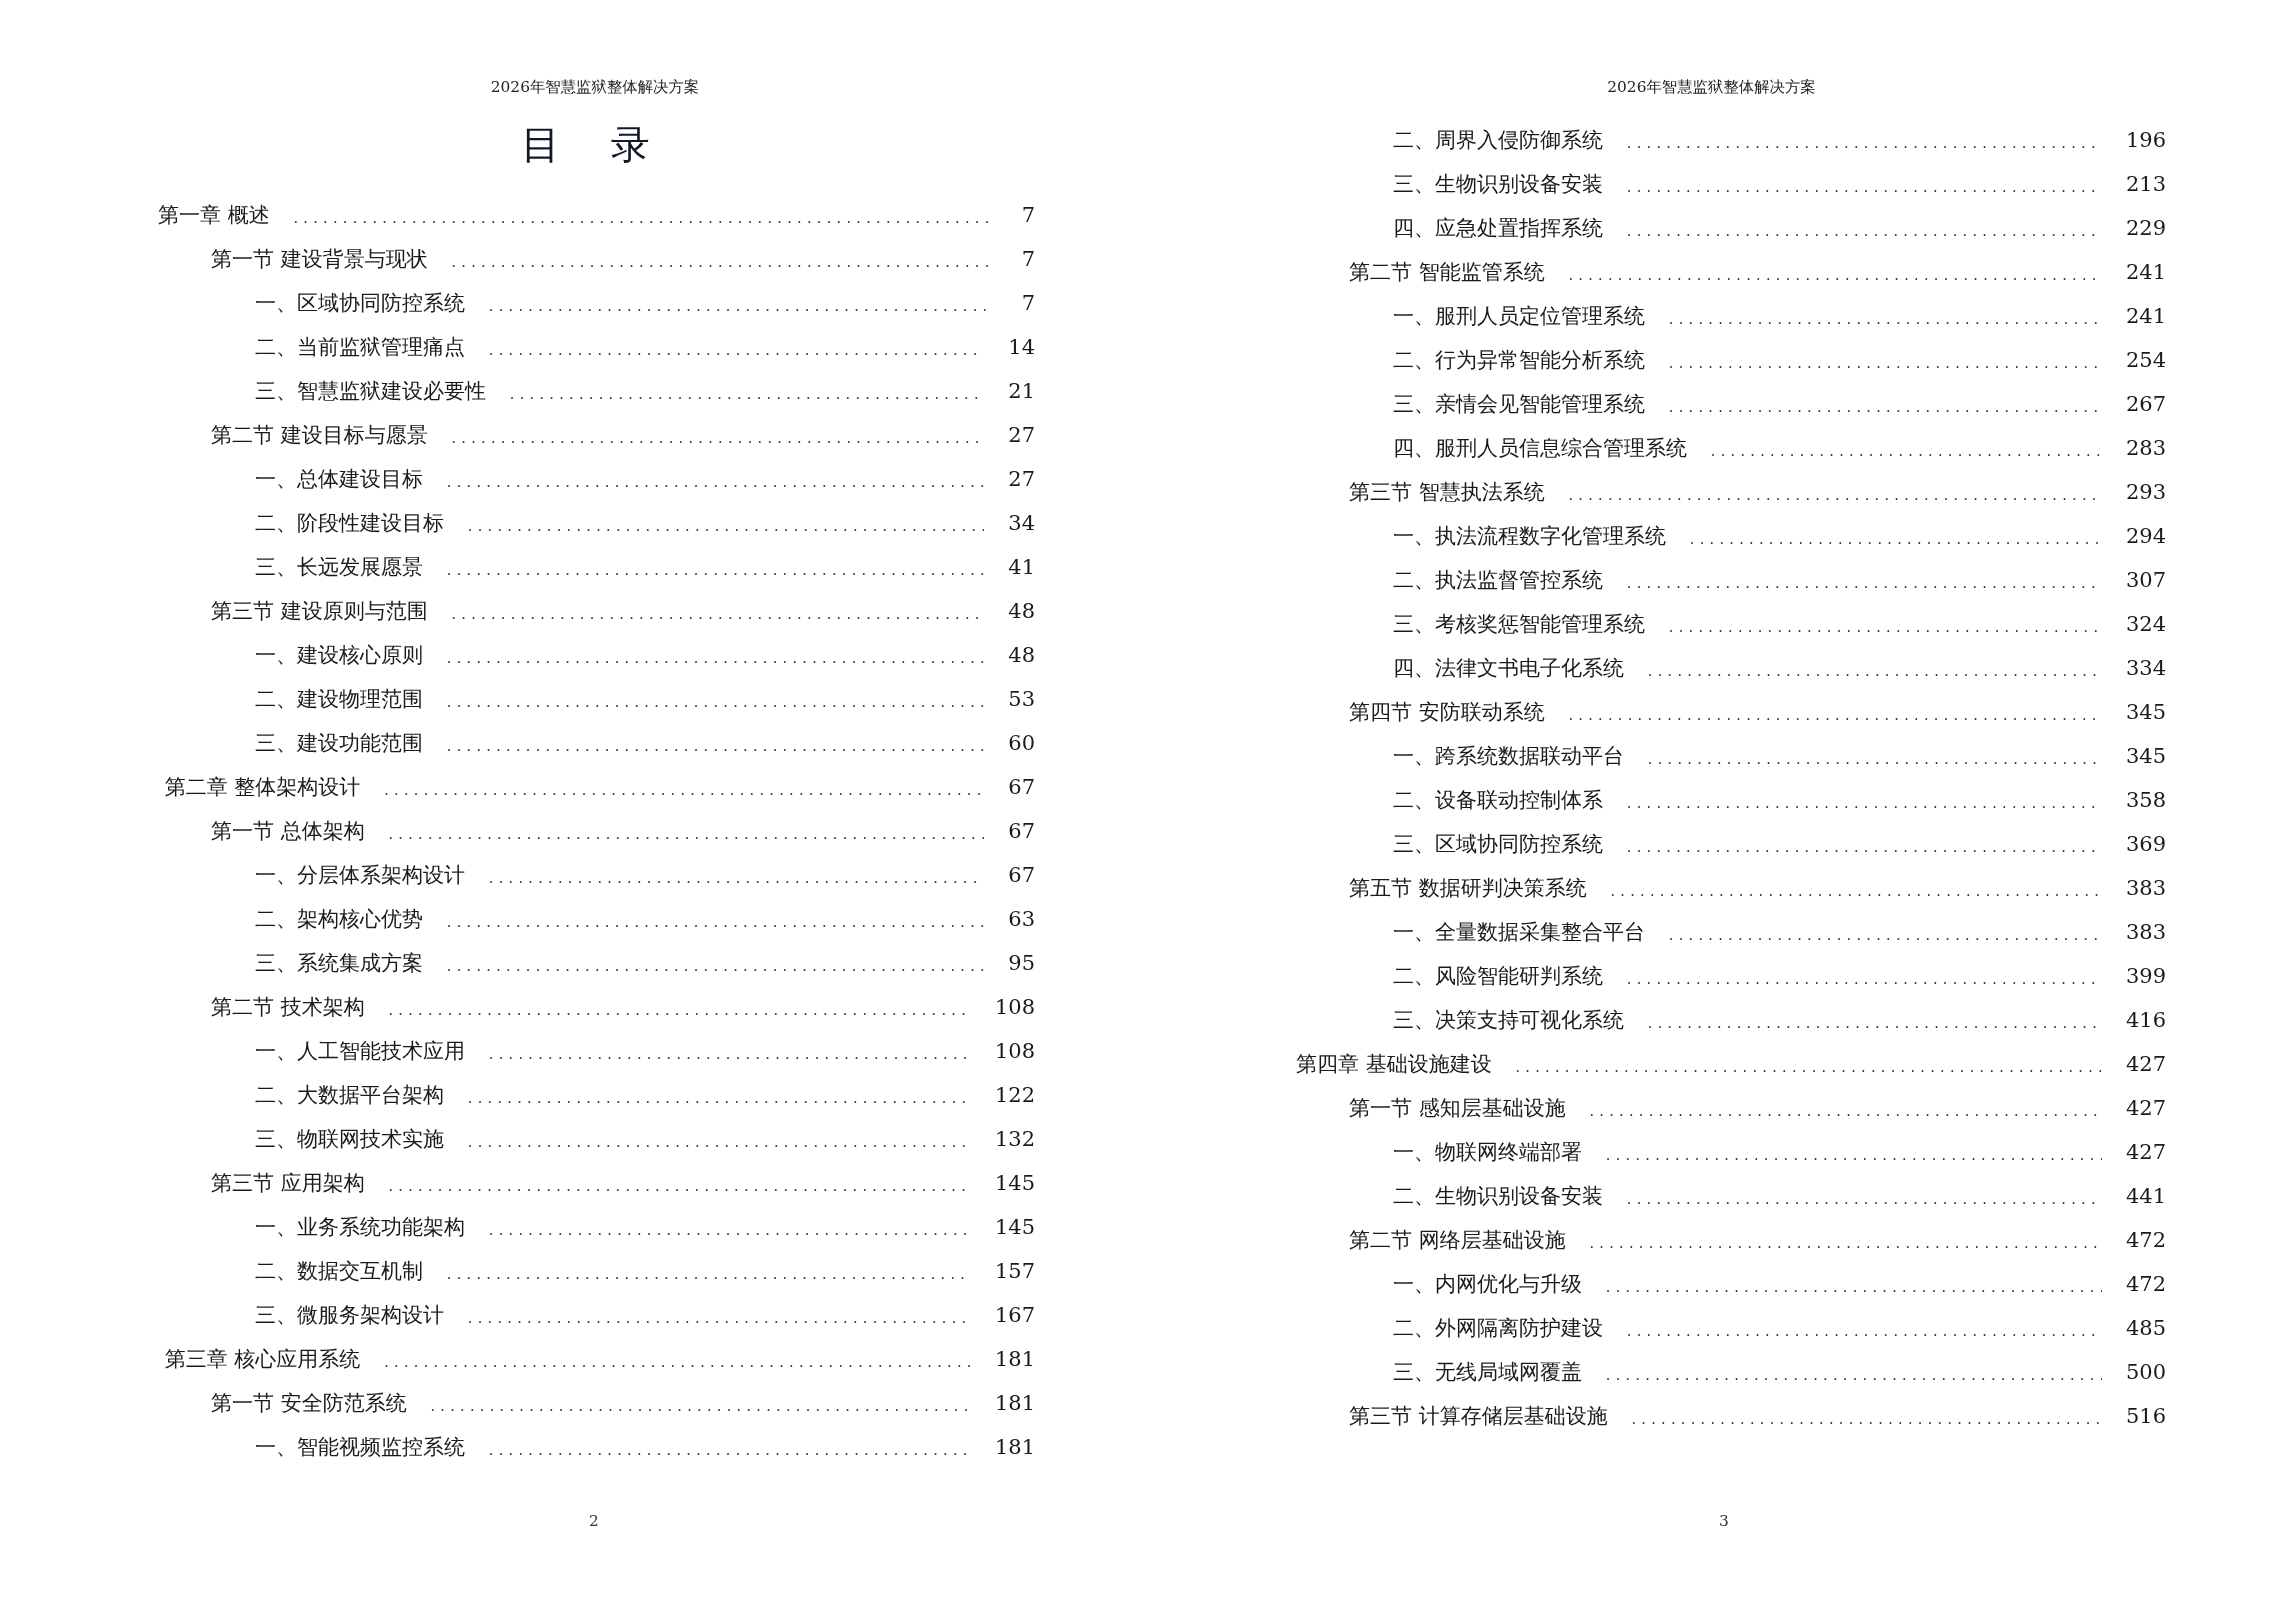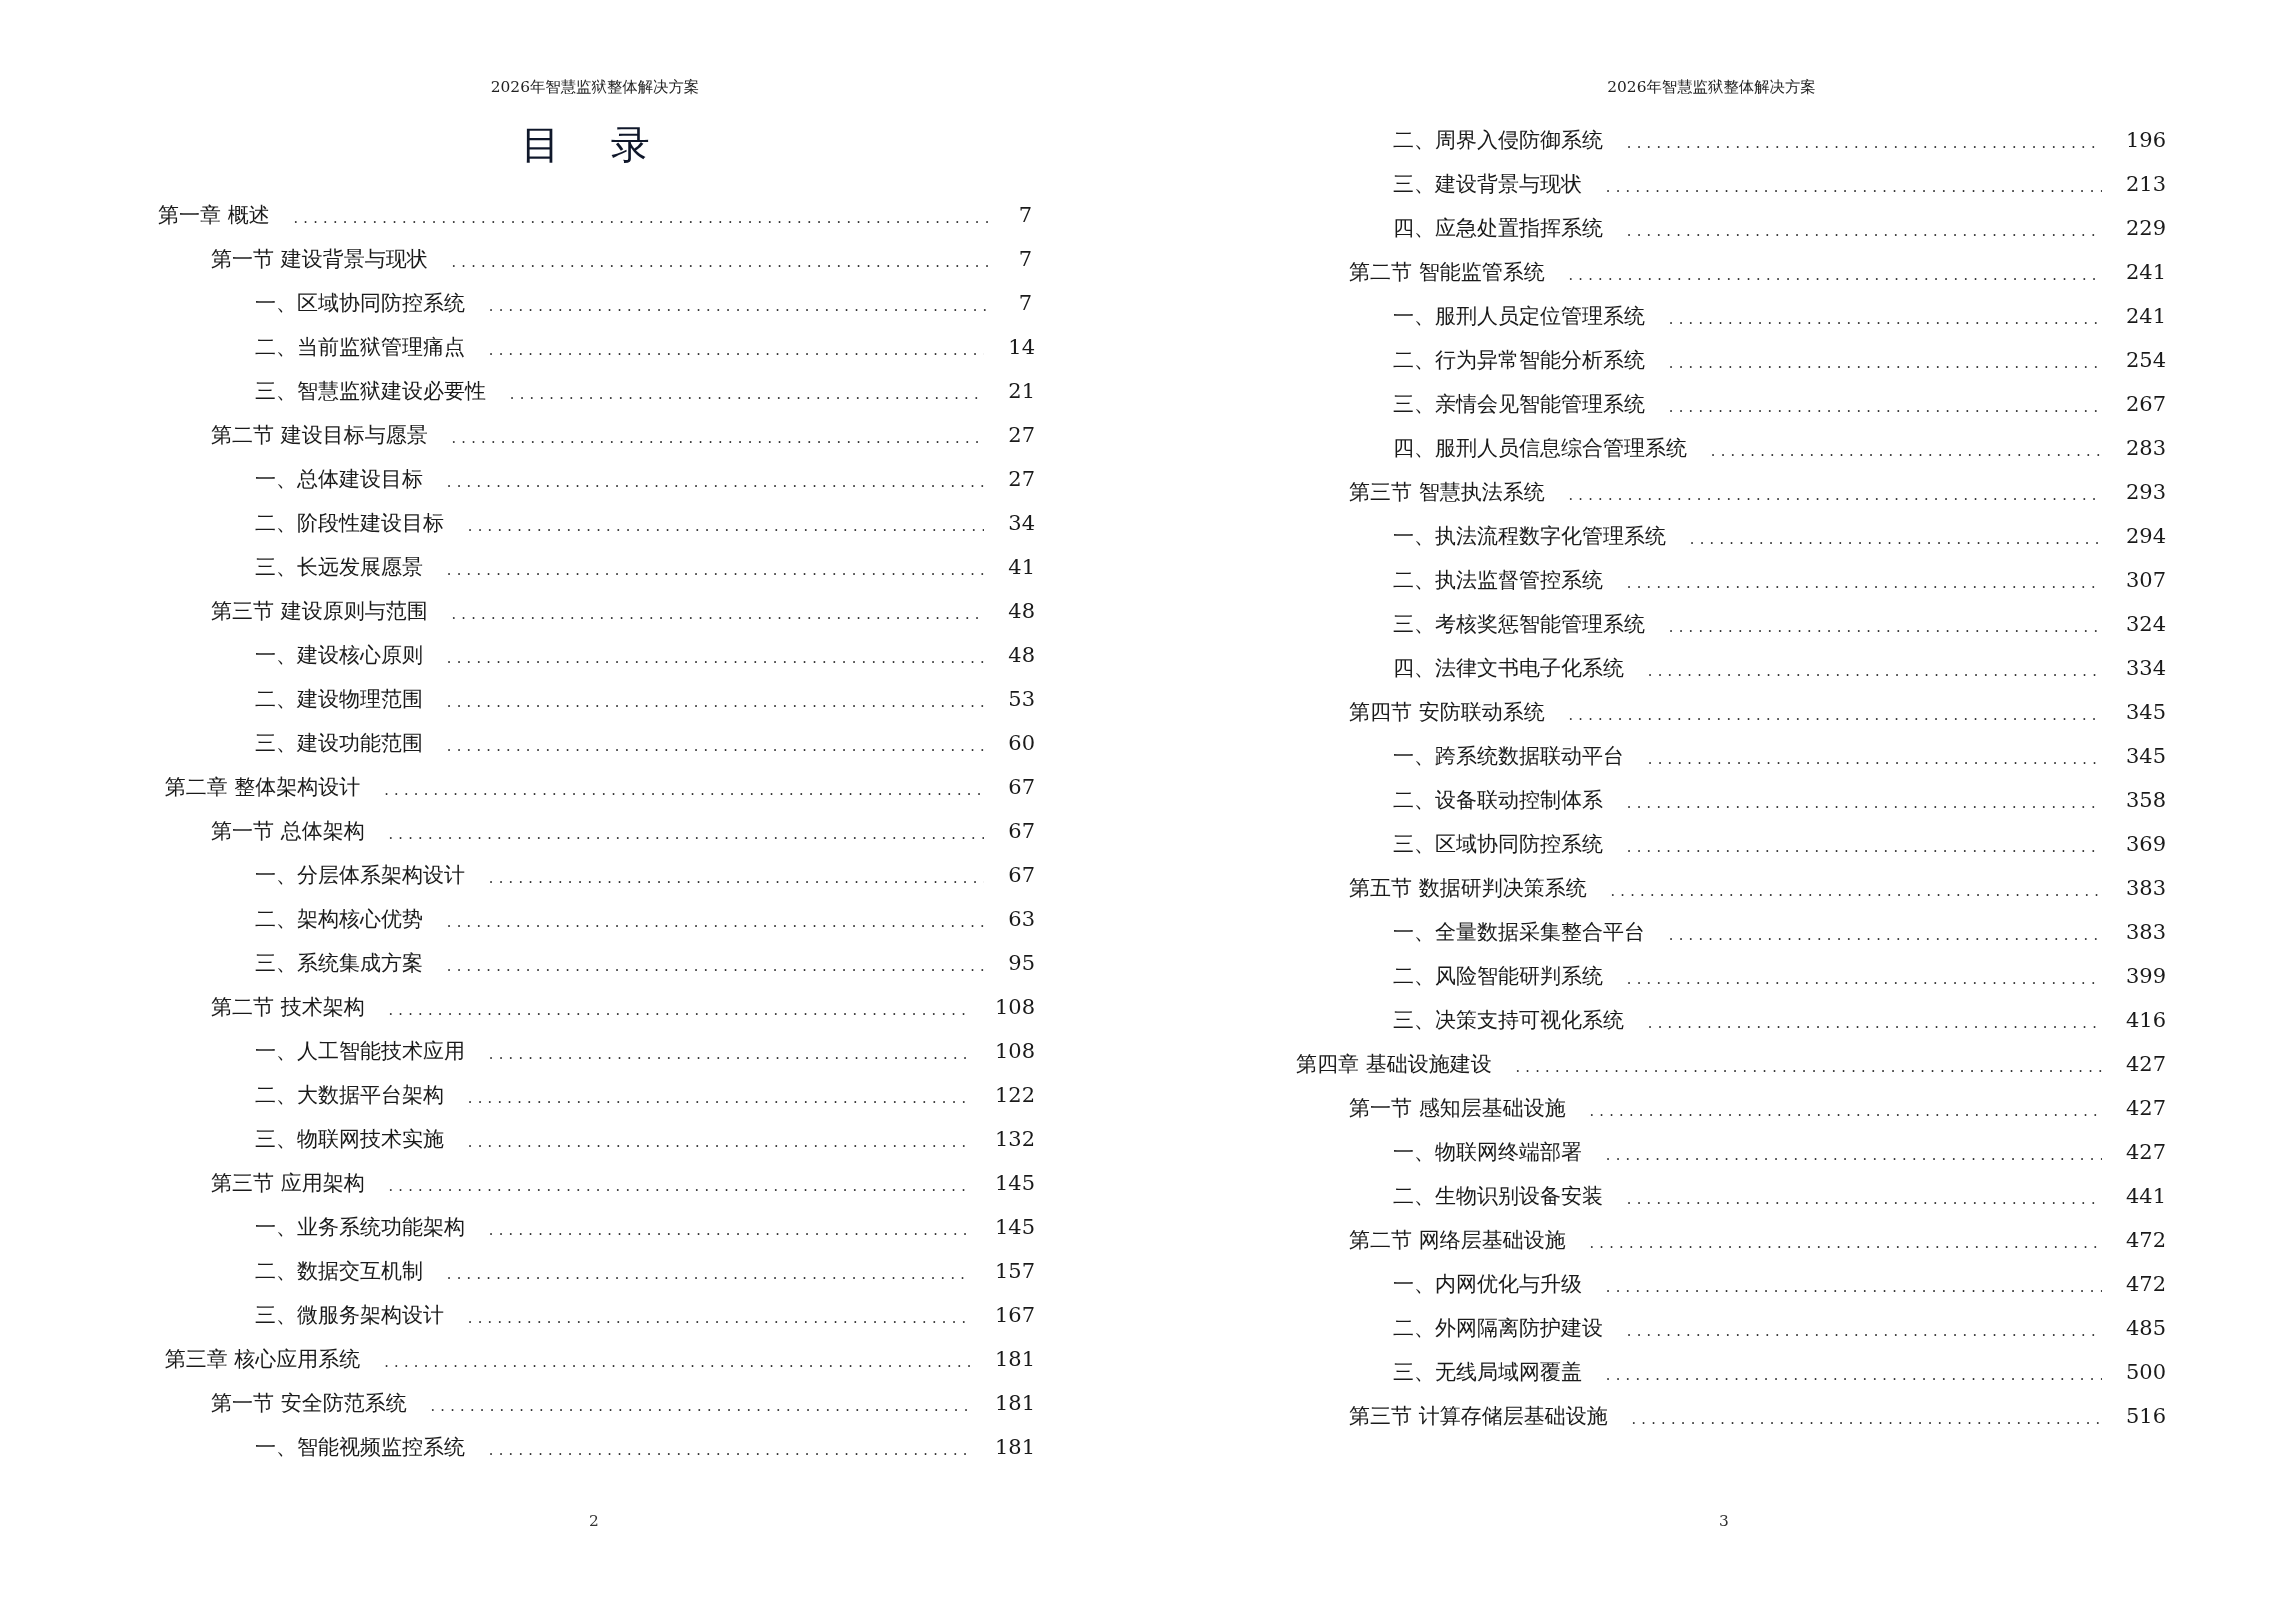--- a/index.html
+++ b/index.html
@@ -18,21 +18,21 @@
   .page-left .toc-list { top:193px; left:158px; width:877px; }
   .page-right .toc-list { top:118px; left:154px; width:870px; }
   .toc-row { height:44px; display:flex; align-items:center; font-size:21px; line-height:1;gap:19px; }
   .toc-row.lvl1 { padding-left:53px; }
   .toc-row.lvl2 { padding-left:97px; }
   .page-left .toc-row.lvl0.alt { padding-left:6.7px; }
   .toc-label { white-space:nowrap; flex:0 0 auto; }
   .toc-leader { flex:1 1 auto; overflow:hidden; white-space:nowrap; margin:0 4.8px;
                 font-size:14.4px; letter-spacing:5.3px; color:#333; position:relative; top:2.9px; }
   .toc-leader::before { content:"................................................................................................................................................................"; }
-  .toc-page { flex:0 0 auto; text-align:center; min-width:19px; }
+  .toc-page { flex:0 0 auto; text-align:right; min-width:19px; }
   .page-number { position:absolute; top:1512px; font-size:15.4px; color:#333; }
   .page-left .page-number { left:589px; }
   .page-right .page-number { left:577px; }
 </style>
 </head>
 <body>
 
 <div class="page page-left">
   <div class="running-header">2026年智慧监狱整体解决方案</div>
   <div class="toc-title">目 录</div>
@@ -188,21 +188,21 @@
 
 <div class="page page-right">
   <div class="running-header">2026年智慧监狱整体解决方案</div>
   <ul class="toc-list">
       <li class="toc-row lvl2">
         <span class="toc-label">二、周界入侵防御系统</span>
         <span class="toc-leader"></span>
         <span class="toc-page">196</span>
       </li>
       <li class="toc-row lvl2">
-        <span class="toc-label">三、建设背景与现状</span>
+        <span class="toc-label">三、生物识别设备安装</span>
         <span class="toc-leader"></span>
         <span class="toc-page">213</span>
       </li>
       <li class="toc-row lvl2">
         <span class="toc-label">四、应急处置指挥系统</span>
         <span class="toc-leader"></span>
         <span class="toc-page">229</span>
       </li>
       <li class="toc-row lvl1">
         <span class="toc-label">第二节  智能监管系统</span>

